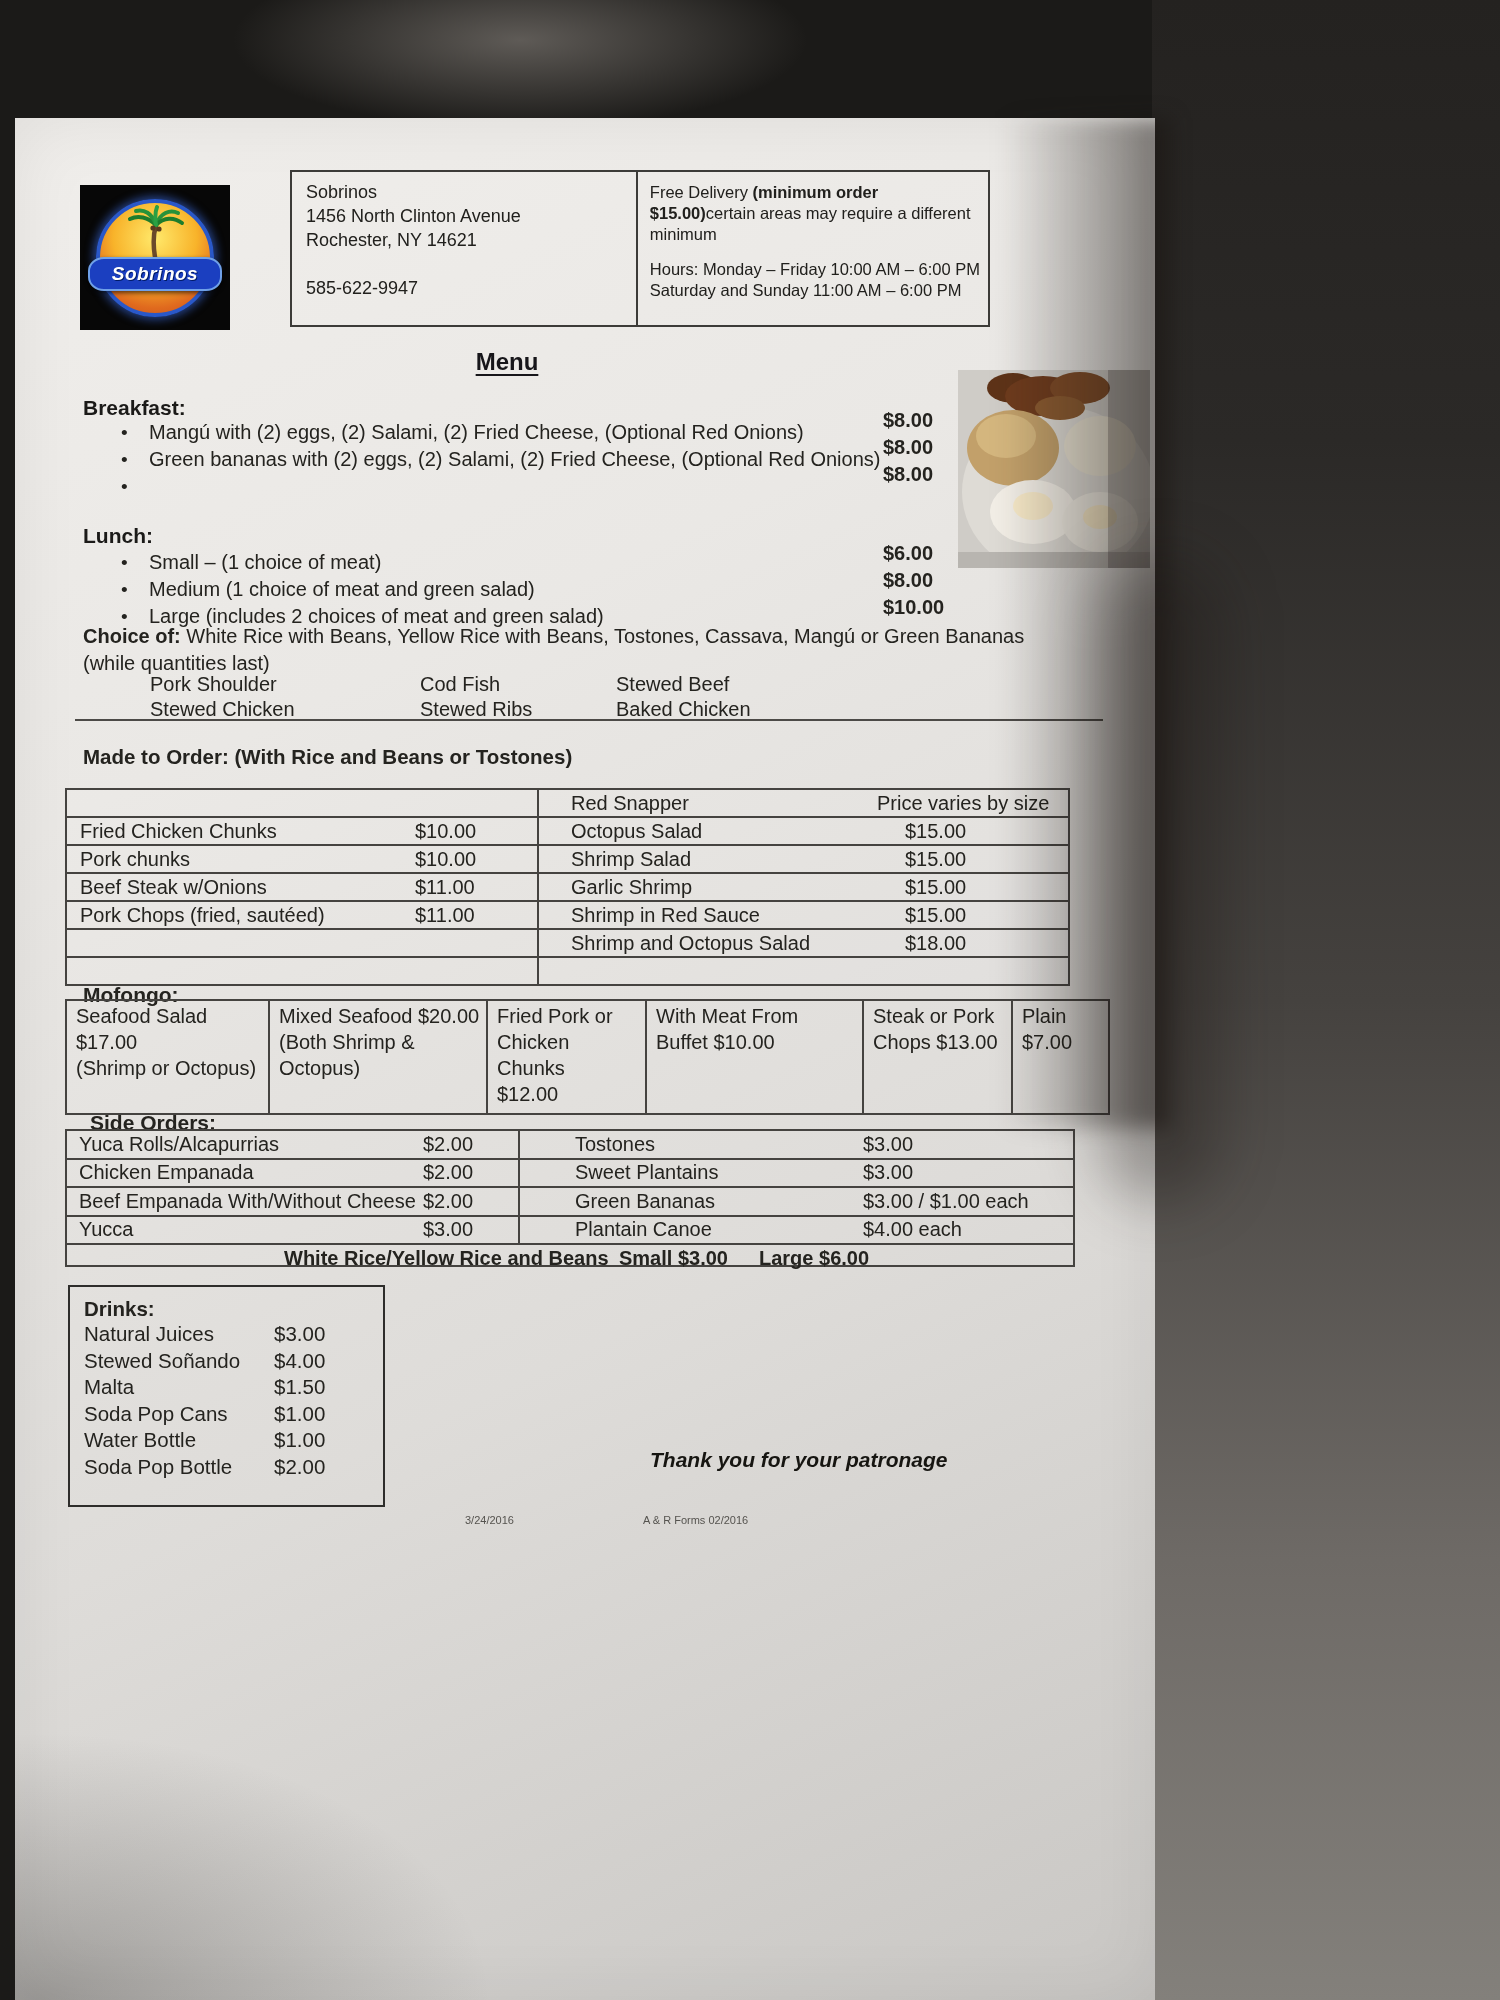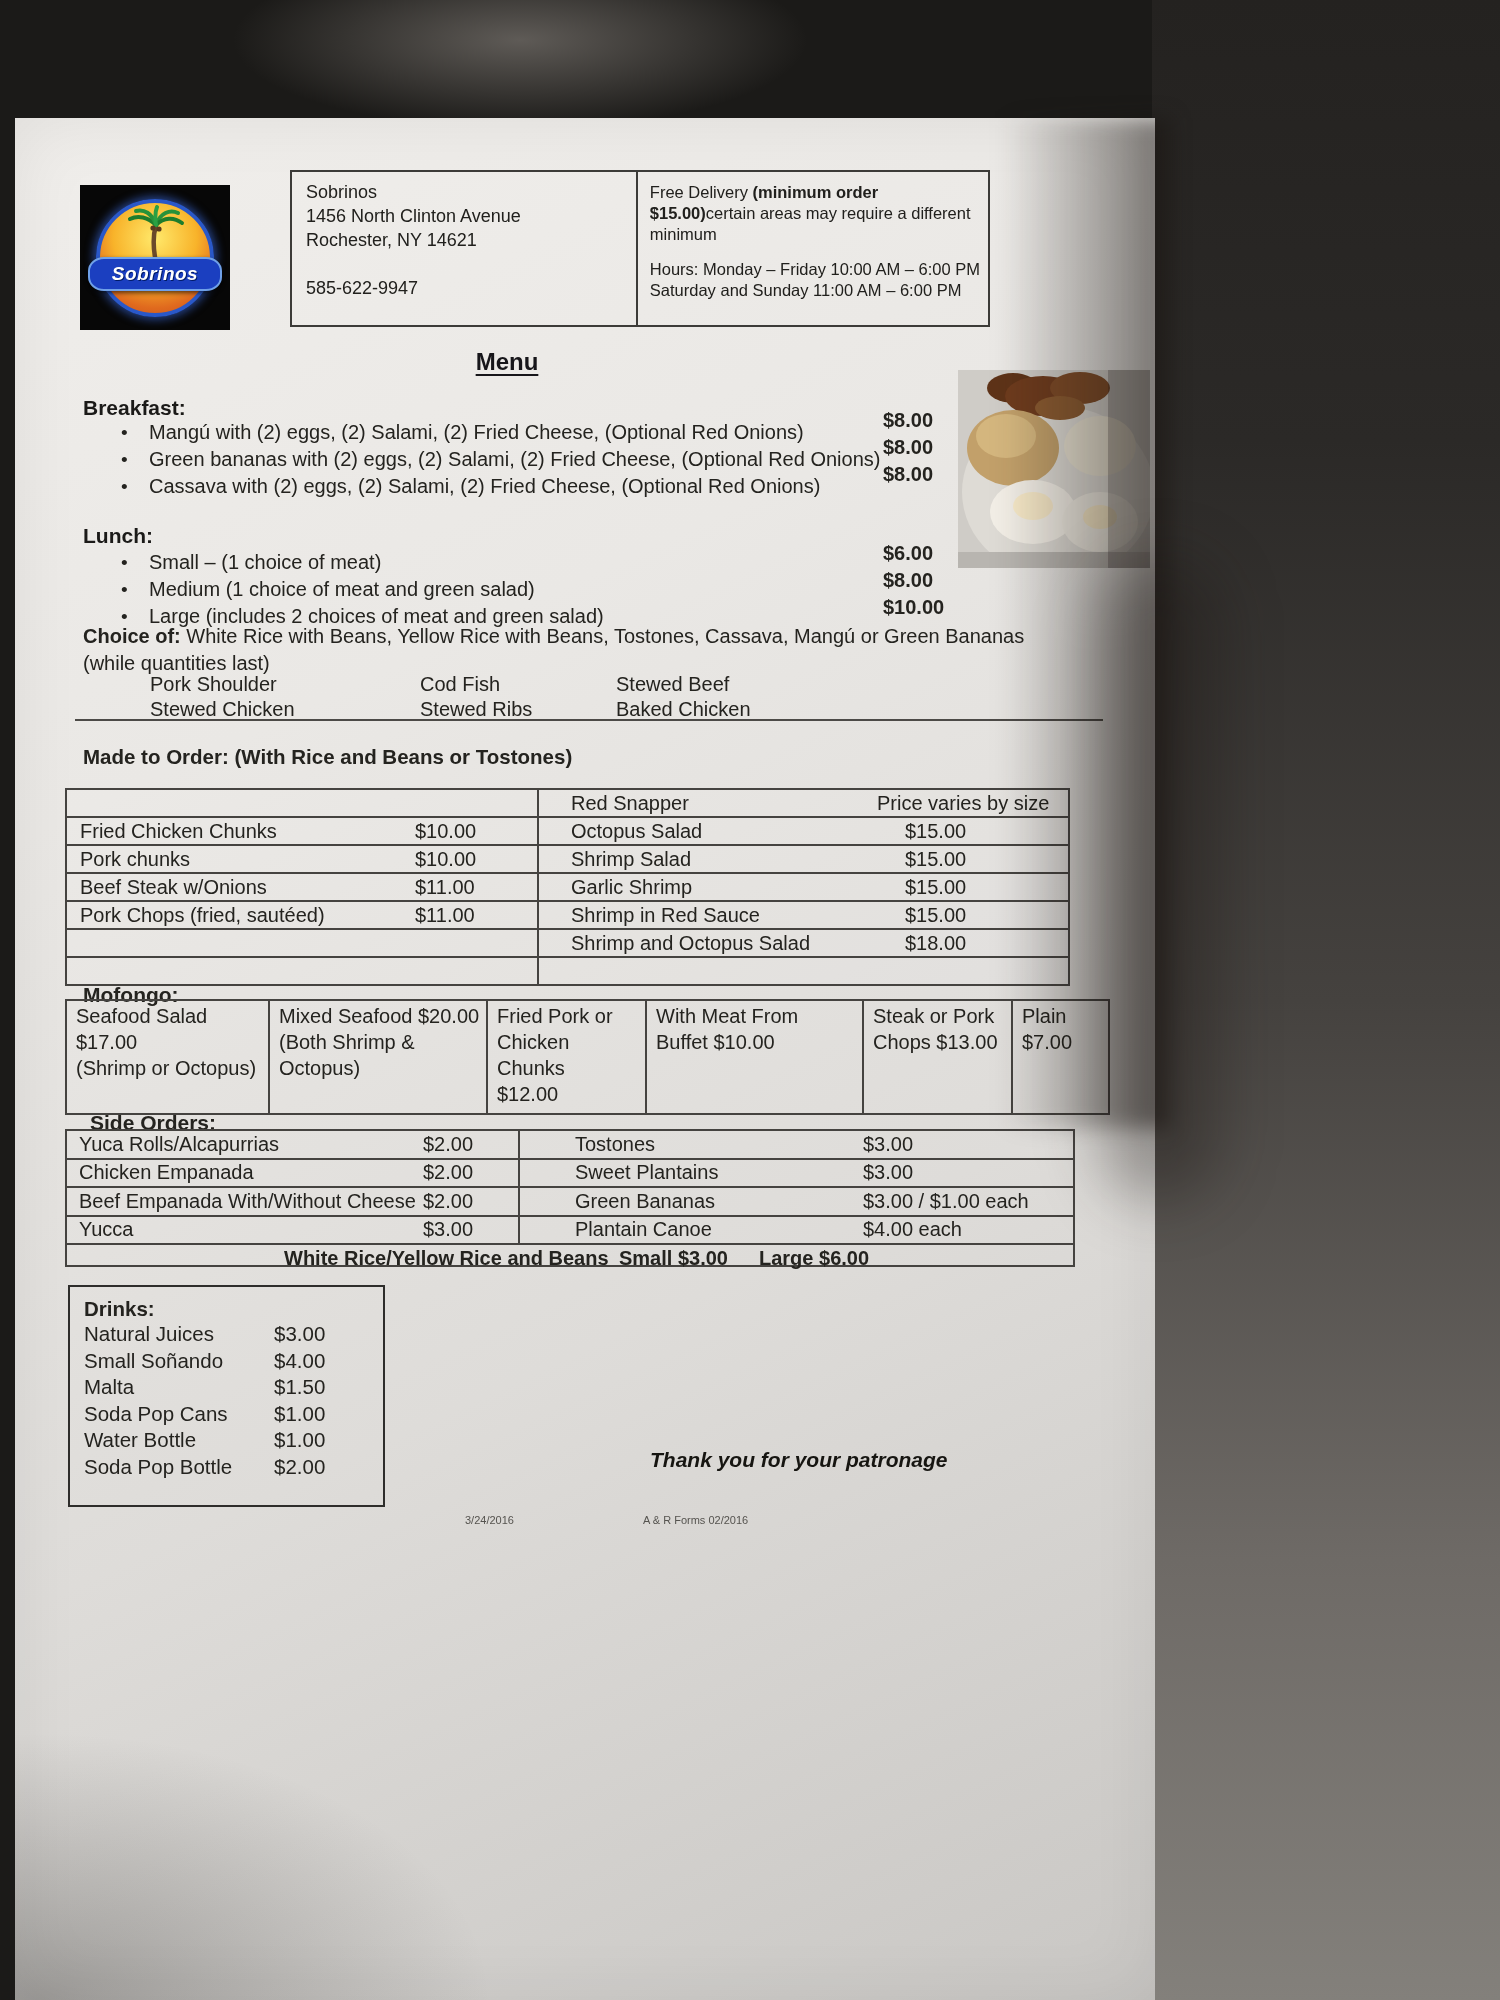--- a/index.html
+++ b/index.html
@@ -215,21 +215,20 @@
     <div class="items bf" style="top:303px;">
       <div class="item-row">
         <span class="item-text">Mangú with (2) eggs, (2) Salami, (2) Fried Cheese, (Optional Red Onions)</span>
         <span class="item-price">$8.00</span>
       </div>
       <div class="item-row">
         <span class="item-text">Green bananas with (2) eggs, (2) Salami, (2) Fried Cheese, (Optional Red Onions)</span>
         <span class="item-price">$8.00</span>
       </div>
       <div class="item-row">
-        <span class="item-text">Cassava with (2) eggs, (2) Salami, (2) Fried Cheese, (Optional Red Onions)</span>
         <span class="item-price">$8.00</span>
       </div>
     </div>
 
     <div class="sec-heading" style="left:68px; top:406px;">Lunch:</div>
     <div class="items ln" style="top:433px;">
       <div class="item-row">
         <span class="item-text">Small – (1 choice of meat)</span>
         <span class="item-price">$6.00</span>
       </div>
@@ -369,21 +368,21 @@
       </div>
     </div>
 
     <div class="drinks-box">
       <div class="drink-head">Drinks:</div>
       <div class="drink-row">
         <span class="drink-name">Natural  Juices</span>
         <span class="drink-price">$3.00</span>
       </div>
       <div class="drink-row">
-        <span class="drink-name">Small Soñando</span>
+        <span class="drink-name">Stewed Soñando</span>
         <span class="drink-price">$4.00</span>
       </div>
       <div class="drink-row">
         <span class="drink-name">Malta</span>
         <span class="drink-price">$1.50</span>
       </div>
       <div class="drink-row">
         <span class="drink-name">Soda Pop Cans</span>
         <span class="drink-price">$1.00</span>
       </div>

